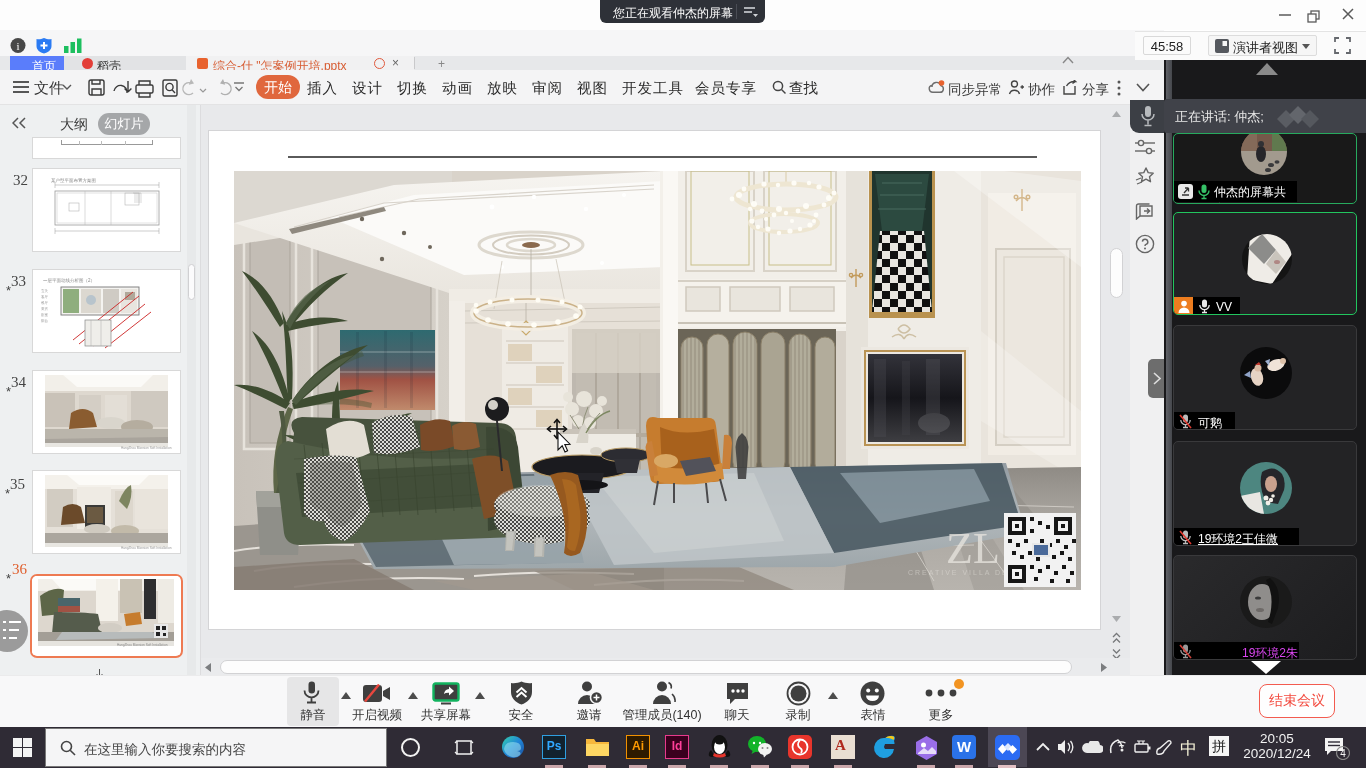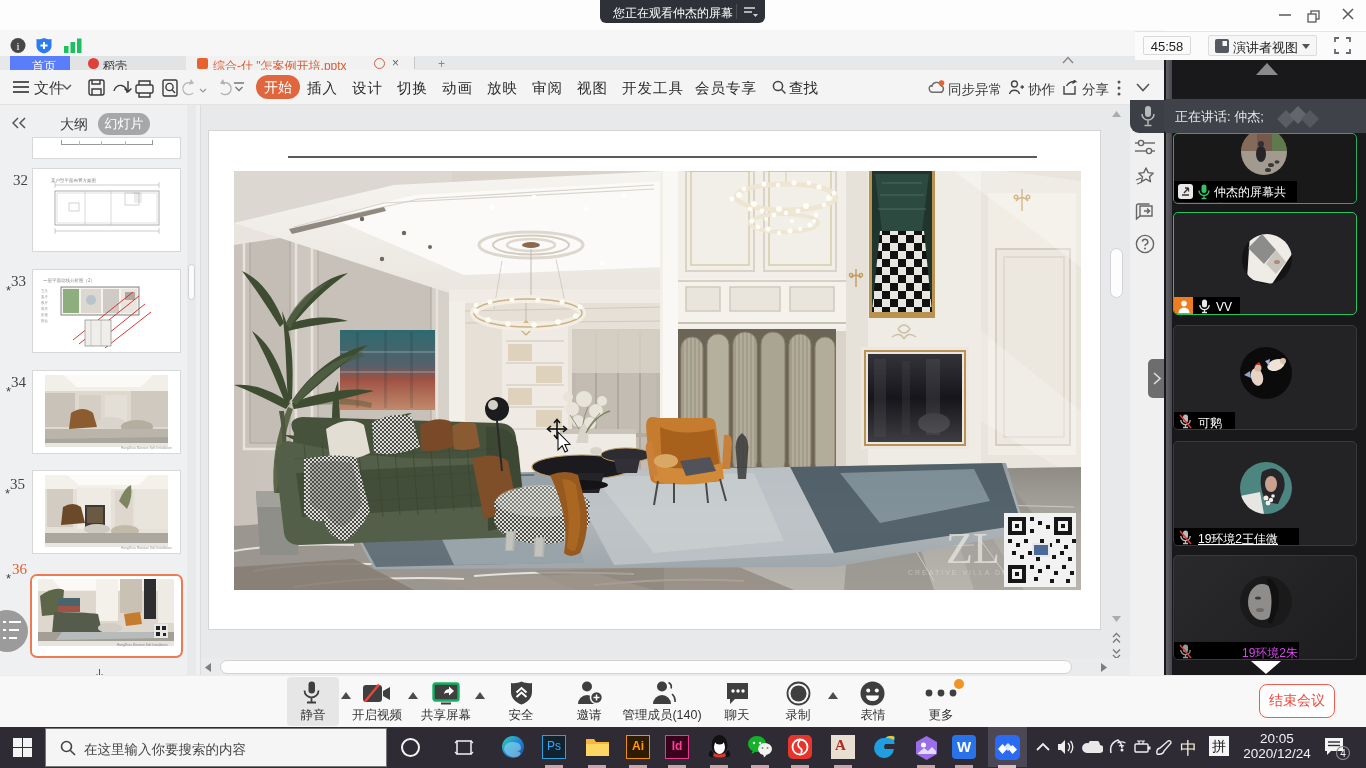--- a/index.html
+++ b/index.html
@@ -37,21 +37,21 @@
   <path d="M34 5 L34 12 M30.5 8.5 L37.5 8.5" stroke="#fff" stroke-width="2"></path>
   <rect x="54" y="9" width="4.5" height="7" fill="#1dbf5f"></rect>
       <rect x="60.5" y="5" width="4.5" height="11" fill="#1dbf5f"></rect>
       <rect x="67" y="1.5" width="4.5" height="14.5" fill="#1dbf5f"></rect>
 </svg>
 
 <div class="abs" style="left:0;top:56px;width:1164px;height:14px;background:#e7e8ea;"></div>
 <div class="abs" style="left:2px;top:56px;width:62px;height:14px;background:#5a7dfb;color:#fff;font-size:12px;overflow:hidden;margin-left:8px;">
       <span class="abs" style="left:22px;top:2px">首页</span>
     </div>
-<div class="abs" style="left:64px;top:56px;width:122px;height:14px;background:#e2e3e5;font-size:12px;color:#333;overflow:hidden;margin-left:6px;">
+<div class="abs" style="left:64px;top:56px;width:122px;height:14px;background:#e2e3e5;font-size:12px;color:#333;overflow:hidden;">
   <div class="abs" style="left:18px;top:2px;width:11px;height:11px;border-radius:50%;background:#e33e38;"></div>
   <span class="abs" style="left:33px;top:2px">稻壳</span>
 </div>
 <div class="abs" style="left:186px;top:56px;width:228px;height:14px;background:#f1f1f2;font-size:12px;overflow:hidden;">
   <div class="abs" style="left:11px;top:2px;width:11px;height:11px;background:#e8622e;border-radius:2px;"></div>
   <span class="abs" style="left:27px;top:2px;color:#d75c32;">综合-什 "怎案例开培.pptx</span>
   <div class="abs" style="left:188px;top:2px;width:11px;height:11px;border-radius:50%;border:1.5px solid #e0593c;box-sizing:border-box;"></div>
   <span class="abs" style="left:206px;top:0px;color:#666;">×</span>
 </div>
 <span class="abs" style="left:438px;top:57px;font-size:12px;color:#888;">+</span>
@@ -1173,21 +1173,21 @@
     <defs>
             <linearGradient id="edg" x1="0" y1="0" x2="1" y2="1">
               <stop offset="0" stop-color="#35d2ab"></stop>
               <stop offset="0.5" stop-color="#2086d8"></stop>
               <stop offset="1" stop-color="#1b4d9b"></stop>
             </linearGradient>
           </defs>
     <circle cx="12" cy="12" r="11" fill="url(#edg)"></circle>
     <path d="M3 14 q1-7 9-7 q8 0 8 6 q0 3-4 3 q5 1 3 4 q-3 3-8 2 q-7-2-8-8" fill="#9fe3f3" opacity="0.55"></path>
   </svg>
-  <div class="abs" style="left:542px;top:735px;width:24px;height:24px;background:#12222e;border:1.5px solid #2f9fe0;box-sizing:border-box;color:#31a8ff;font-size:12px;font-weight:normal;text-align:center;line-height:21px;">Ps</div>
+  <div class="abs" style="left:542px;top:735px;width:24px;height:24px;background:#12222e;border:1.5px solid #2f9fe0;box-sizing:border-box;color:#31a8ff;font-size:12px;font-weight:bold;text-align:center;line-height:21px;">Ps</div>
   <svg class="abs" style="left:585px;top:736px" width="25" height="22" viewBox="0 0 25 22">
     <path d="M1 3 h8 l2 3 h13 v14 h-23 z" fill="#f6b73c"></path>
           <path d="M1 8 h23 v12 h-23 z" fill="#fdd663"></path>
   </svg>
   <div class="abs" style="left:626px;top:735px;width:24px;height:24px;background:#2f1b00;border:1.5px solid #f29100;box-sizing:border-box;color:#ff9a00;font-size:12px;font-weight:bold;text-align:center;line-height:21px;">Ai</div>
   <div class="abs" style="left:665px;top:735px;width:24px;height:24px;background:#3a001e;border:1.5px solid #e83a8c;box-sizing:border-box;color:#ff3f9a;font-size:12px;font-weight:bold;text-align:center;line-height:21px;">Id</div>
   <svg class="abs" style="left:707px;top:734px" width="25" height="26" viewBox="0 0 25 26">
     <ellipse cx="12.5" cy="11" rx="8" ry="10" fill="#111"></ellipse>
     <ellipse cx="12.5" cy="13" rx="5.5" ry="7" fill="#fff"></ellipse>
     <ellipse cx="12.5" cy="6" rx="5" ry="4.5" fill="#111"></ellipse>

